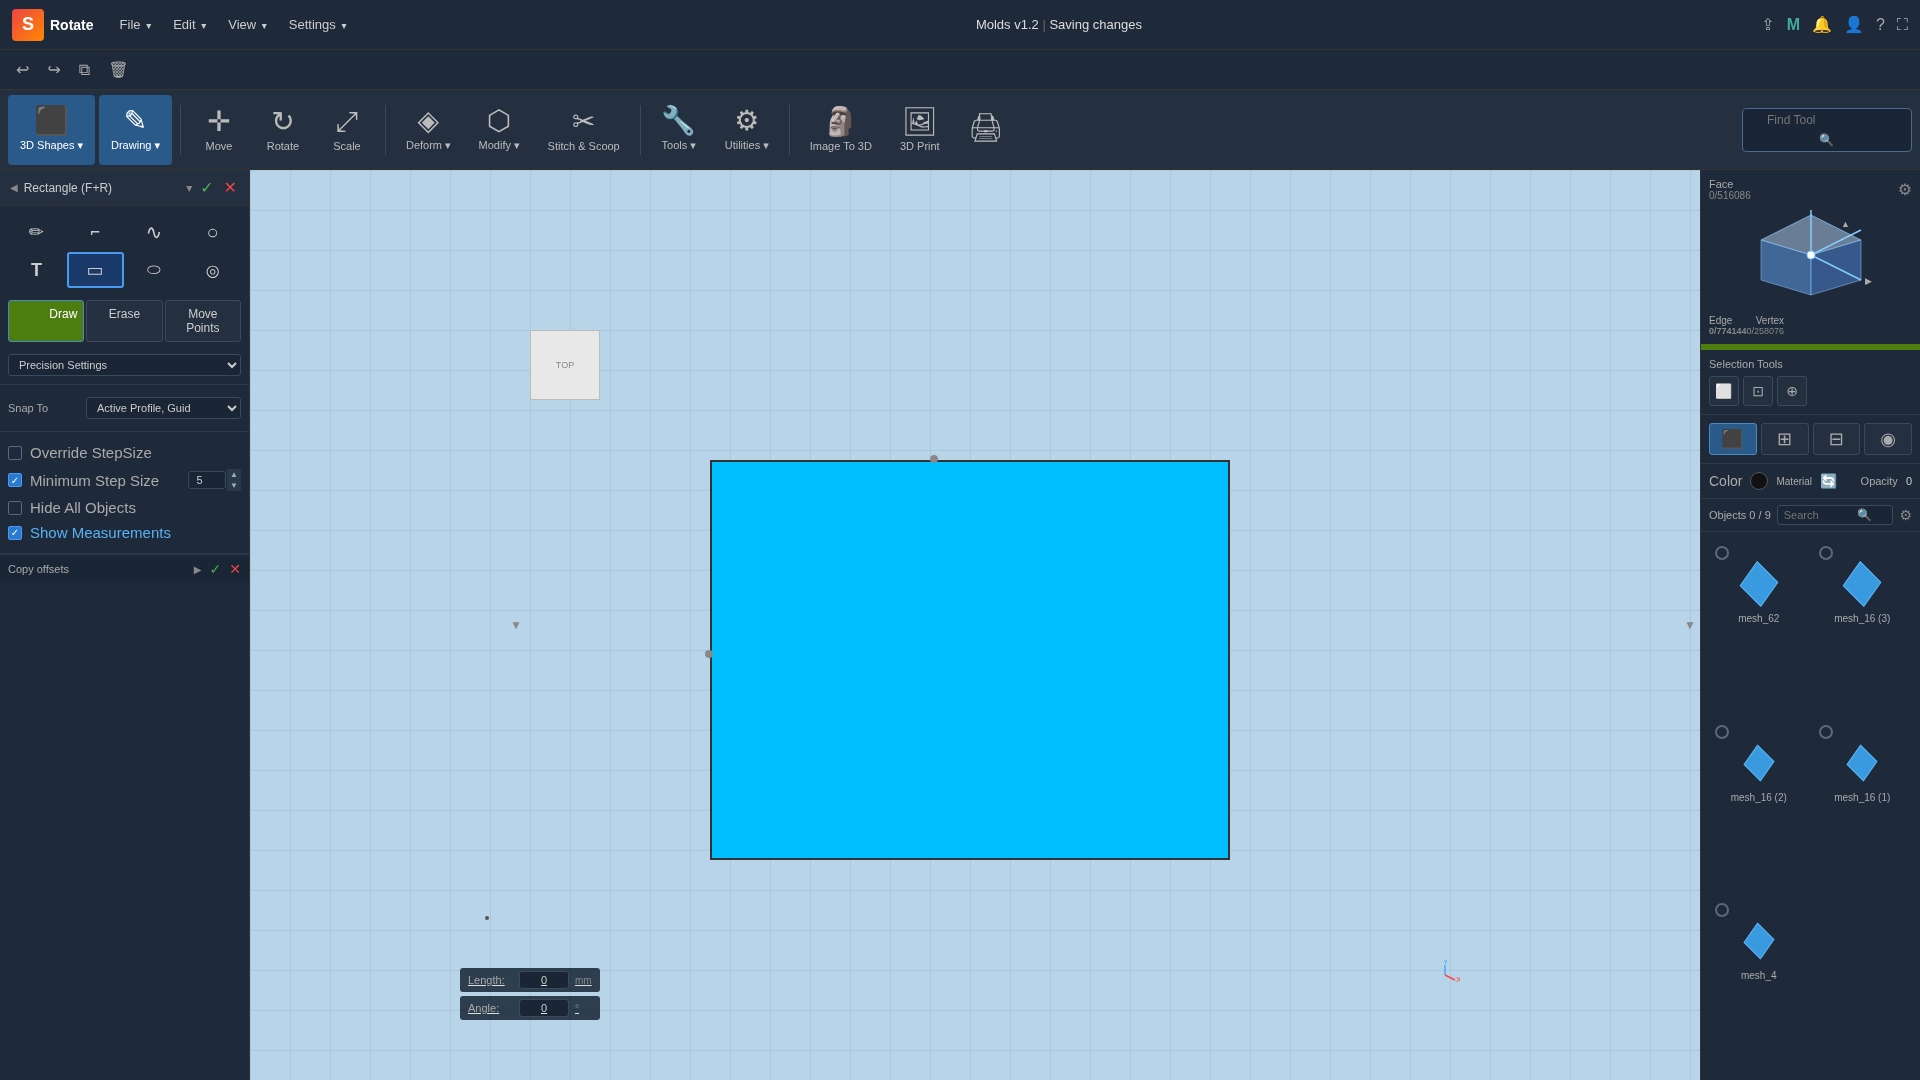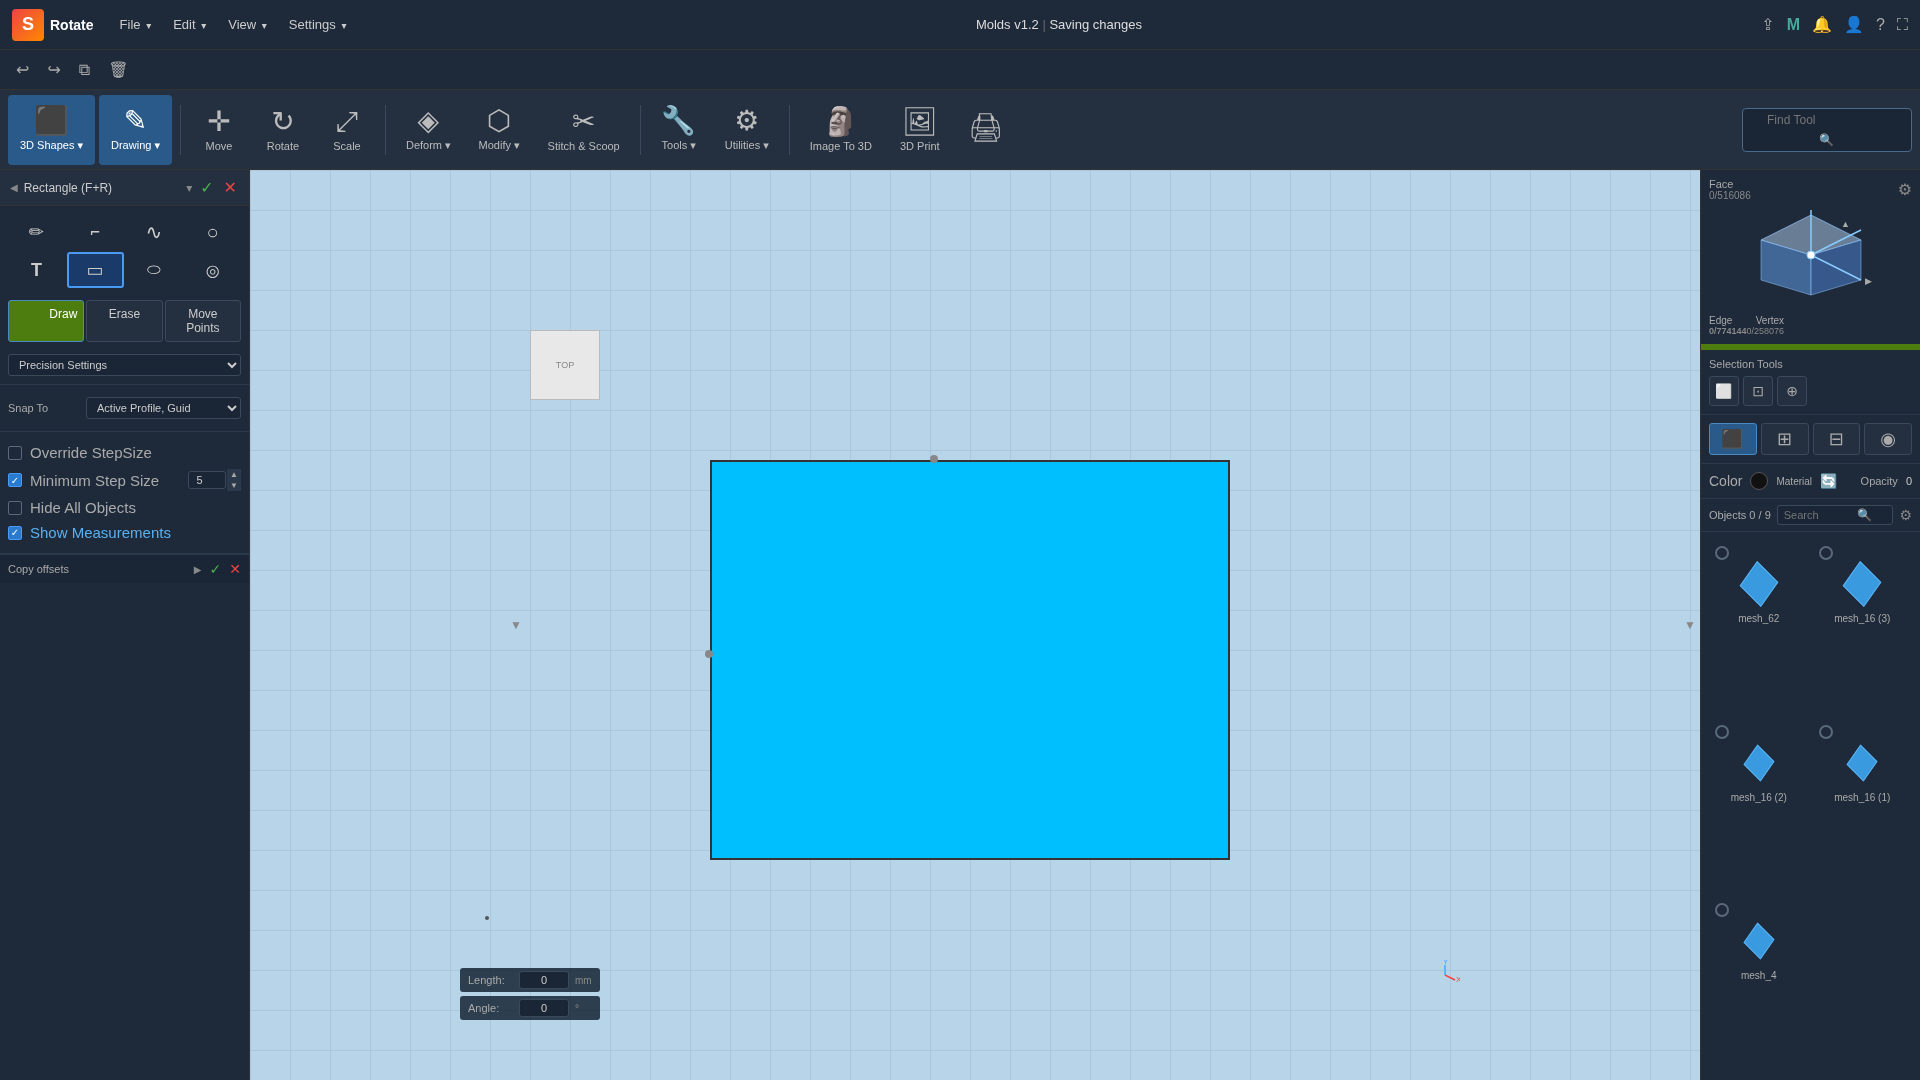--- a/index.html
+++ b/index.html
@@ -82,21 +82,21 @@
     
     #canvas-area { flex: 1; background: #b8d4e8; position: relative; overflow: hidden; }
     .grid-bg { position: absolute; inset: 0; background-image: linear-gradient(rgba(150,180,200,0.4) 1px, transparent 1px), linear-gradient(90deg, rgba(150,180,200,0.4) 1px, transparent 1px); background-size: 40px 40px; }
     .main-rect { position: absolute; top: 290px; left: 460px; width: 520px; height: 400px; background: #00bfff; border: 2px solid #333; }
     .preview-box { position: absolute; top: 160px; left: 280px; width: 70px; height: 70px; background: #e8e8e8; border: 1px solid #bbb; display: flex; align-items: center; justify-content: center; font-size: 9px; color: #888; }
     .top-anchor { position: absolute; top: 285px; left: 680px; width: 8px; height: 8px; background: #888; border-radius: 50%; }
     .left-anchor { position: absolute; top: 480px; left: 455px; width: 8px; height: 8px; background: #888; border-radius: 50%; }
     .dot-marker { position: absolute; bottom: 160px; left: 235px; width: 4px; height: 4px; background: #555; border-radius: 50%; }
 
     
-    .measurements { position: absolute; bottom: 60px; left: 210px; display: flex; flex-direction: column; gap: 4px; }
+    .measurements { position: absolute; bottom: 60px; left: 210px; display: flex; flex-direction: column; gap: 4px; text-decoration: underline; }
     .meas-row { display: flex; align-items: center; gap: 6px; background: rgba(20,35,50,0.85); padding: 3px 8px; border-radius: 3px; }
     .meas-label { color: #aaa; font-size: 11px; width: 45px; }
     .meas-input { background: #1a2535; border: 1px solid #3a4a5a; color: #ccc; font-size: 11px; padding: 2px 4px; border-radius: 3px; width: 50px; text-align: center; }
     .meas-unit { color: #888; font-size: 10px; }
 
     
     #right-panel { width: 220px; background: #1e2a3a; border-left: 1px solid #333; display: flex; flex-direction: column; }
     .sel-icon { width: 30px; height: 30px; background: #243040; border: 1px solid #3a4a5a; border-radius: 3px; display: flex; align-items: center; justify-content: center; cursor: pointer; font-size: 14px; color: #aaa; }
     .shape-btn { flex: 1; height: 32px; background: #243040; border: 1px solid #3a4a5a; border-radius: 3px; cursor: pointer; display: flex; align-items: center; justify-content: center; font-size: 18px; color: #aaa; }
     .shape-btn.active { background: #2a5a8a; border-color: #4a8ac0; }

